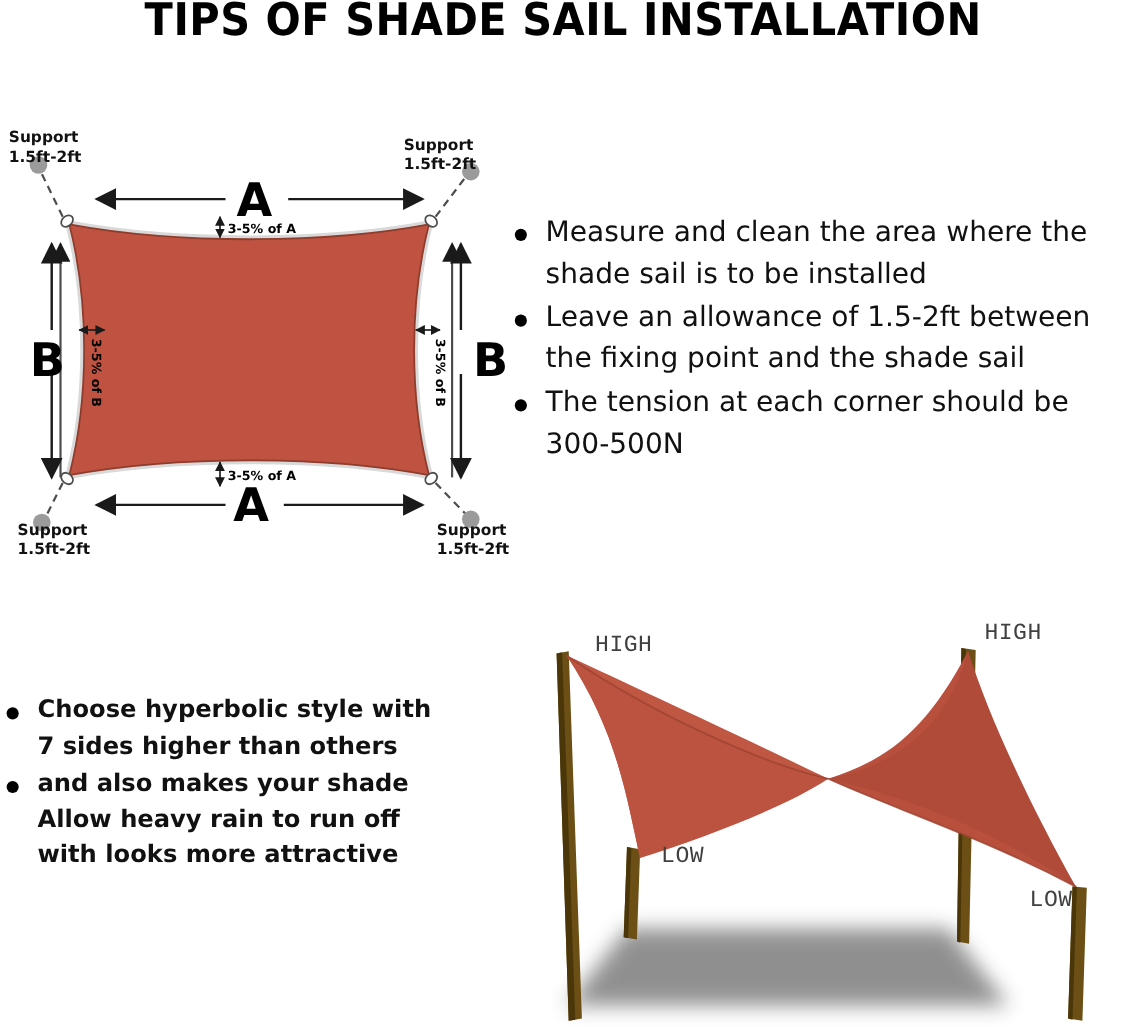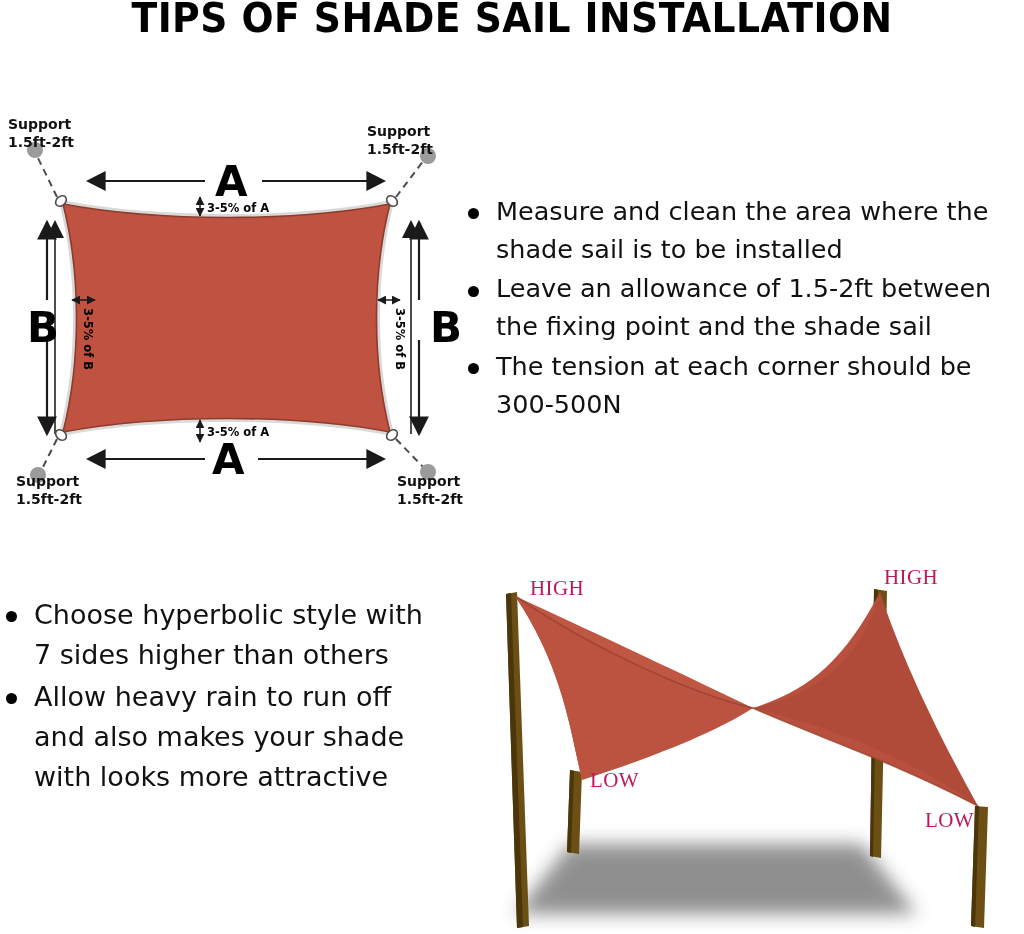--- a/index.html
+++ b/index.html
@@ -48,36 +48,37 @@
   }
   .bullets li .txt{display:block;}
 
   #bullets-top{
     left:462px;top:193px;width:566px;
     font-size:25.5px;color:#111;
   }
   #bullets-top li{margin-bottom:2px;}
 
   #bullets-bottom{
-    left:0px;top:595px;width:452px;
-    font-size:27px;color:#111;
+    left:0px;top:630px;width:452px;
+    font-size:22px;color:#111;font-weight:bold;
   }
   #bullets-bottom li{margin-bottom:2px;}
 
   
   .hyper{position:absolute;left:470px;top:548px;width:554px;height:386px;}
   .hyper svg{display:block;}
 
   .hl-label{
     position:absolute;
-    font-family:Liberation Serif, serif;
+    font-family:Liberation Mono, monospace;
     font-size:21px;
-    color:#be185d;
+    color:#404040;
     letter-spacing:0.4px;
     white-space:nowrap;
+    margin-left:11px;
   }
   #label-high-left{left:530px;top:576px;}
   #label-high-right{left:884px;top:565px;}
   #label-low-left{left:590px;top:768px;}
   #label-low-right{left:925px;top:808px;}
 
   
   .rot-label{font-size:11.5px;font-weight:bold;font-family:"DejaVu Sans","Liberation Sans",sans-serif;fill:#000;}
   .small-label{font-size:11.5px;font-weight:bold;font-family:"DejaVu Sans","Liberation Sans",sans-serif;fill:#000;}
   .support-label{font-size:14px;font-weight:bold;font-family:"DejaVu Sans","Liberation Sans",sans-serif;fill:#111;}
@@ -228,22 +229,22 @@
 
   <div class="bullets" id="bullets-bottom">
     <ul>
       <li>
         <span class="dot"></span>
         <span class="txt">Choose hyperbolic style with</span>
         <span class="txt">7 sides higher than others</span>
       </li>
       <li>
         <span class="dot"></span>
+        <span class="txt">and also makes your shade</span>
         <span class="txt">Allow heavy rain to run off</span>
-        <span class="txt">and also makes your shade</span>
         <span class="txt">with looks more attractive</span>
       </li>
     </ul>
   </div>
 
   <div class="hyper">
     <svg width="554" height="386" viewBox="0 0 554 386" xmlns="http://www.w3.org/2000/svg">
       <defs>
         <filter id="shadowBlur" x="-30%" y="-60%" width="160%" height="250%">
           <feGaussianBlur stdDeviation="9"></feGaussianBlur>

